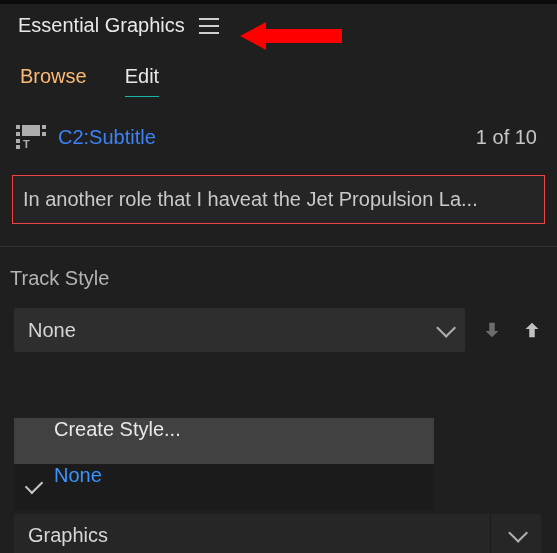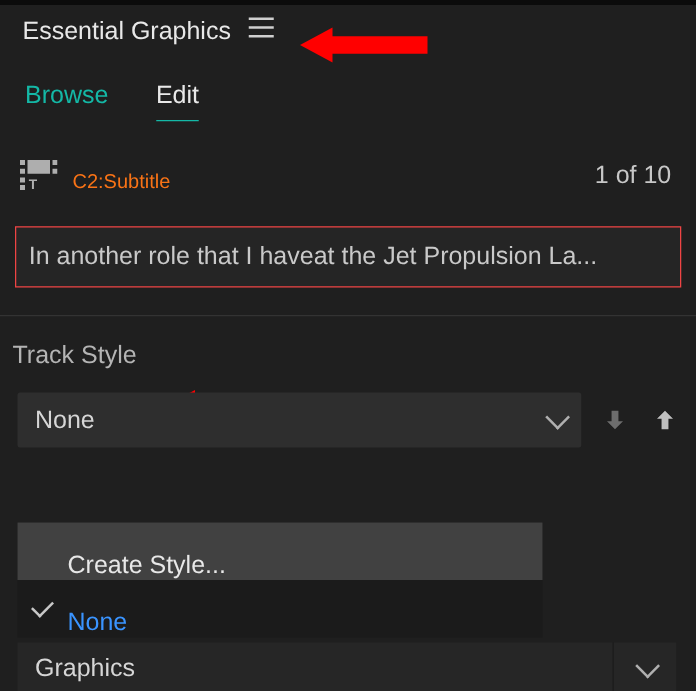--- a/index.html
+++ b/index.html
@@ -8,20 +8,21 @@
     font-family: -apple-system, "Segoe UI", Arial, sans-serif;
     width: 557px;
     height: 553px;
     overflow: hidden;
     color: #bdbdbd;
     position: relative;
   }
   .topline { height: 4px; background: #0b0b0b; }
   .panel-header {
     display: flex;
+    align-items: center;
     padding: 10px 18px;
     gap: 14px;
     position: relative;
   }
   .panel-title {
     font-size: 20px;
     color: #e8e8e8;
     font-weight: 400;
   }
   .hamburger {
@@ -61,44 +62,43 @@
     background: #ff0000;
   }
 
   .tabs {
     display: flex;
     gap: 38px;
     padding: 18px 20px 0 20px;
   }
   .tab {
     font-size: 20px;
-    color: #14b8a6;
+    color: #fdba74;
     padding-bottom: 8px;
     cursor: pointer;
   }
   .tab.active {
     color: #e8e8e8;
     border-bottom: 1px solid #14b8a6;
   }
 
   .clip-row {
     display: flex;
     align-items: center;
     padding: 28px 20px 10px 16px;
   }
   .clip-icon {
     width: 30px; height: 24px;
     position: relative;
     margin-right: 12px;
   }
   .filmsvg { fill: #aeaeae; }
   .clip-name {
-    font-size: 16px; color: #f97316;
+    font-size: 20px; color: #3b82f6;
     flex: 1;
-    margin-top: 12px;
   }
   .clip-count {
     font-size: 20px; color: #c7c7c7; text-align: right;
   }
 
   .caption-text {
     margin: 16px 12px 0 12px;
     border: 1px solid #ef4444;
     background: #252525;
     padding: 12px 10px;
@@ -149,21 +149,21 @@
   .menu-pop {
     position: absolute;
     left: 14px; top: 418px;
     width: 420px;
     background: #1b1b1b;
     z-index: 10;
   }
   .menu-item {
     height: 46px;
     display: flex;
-    align-items: flex-end;
+    align-items: flex-start;
     padding: 0 20px 0 40px;
     font-size: 20px;
     cursor: pointer;
     position: relative;
   }
   .menu-item.hover { background: #414141; color: #e8e8e8; }
   .menu-item.selected { color: #3a94ff; }
   .checkmark {
     position: absolute; left: 12px; top: 50%;
     width: 16px; height: 10px;

